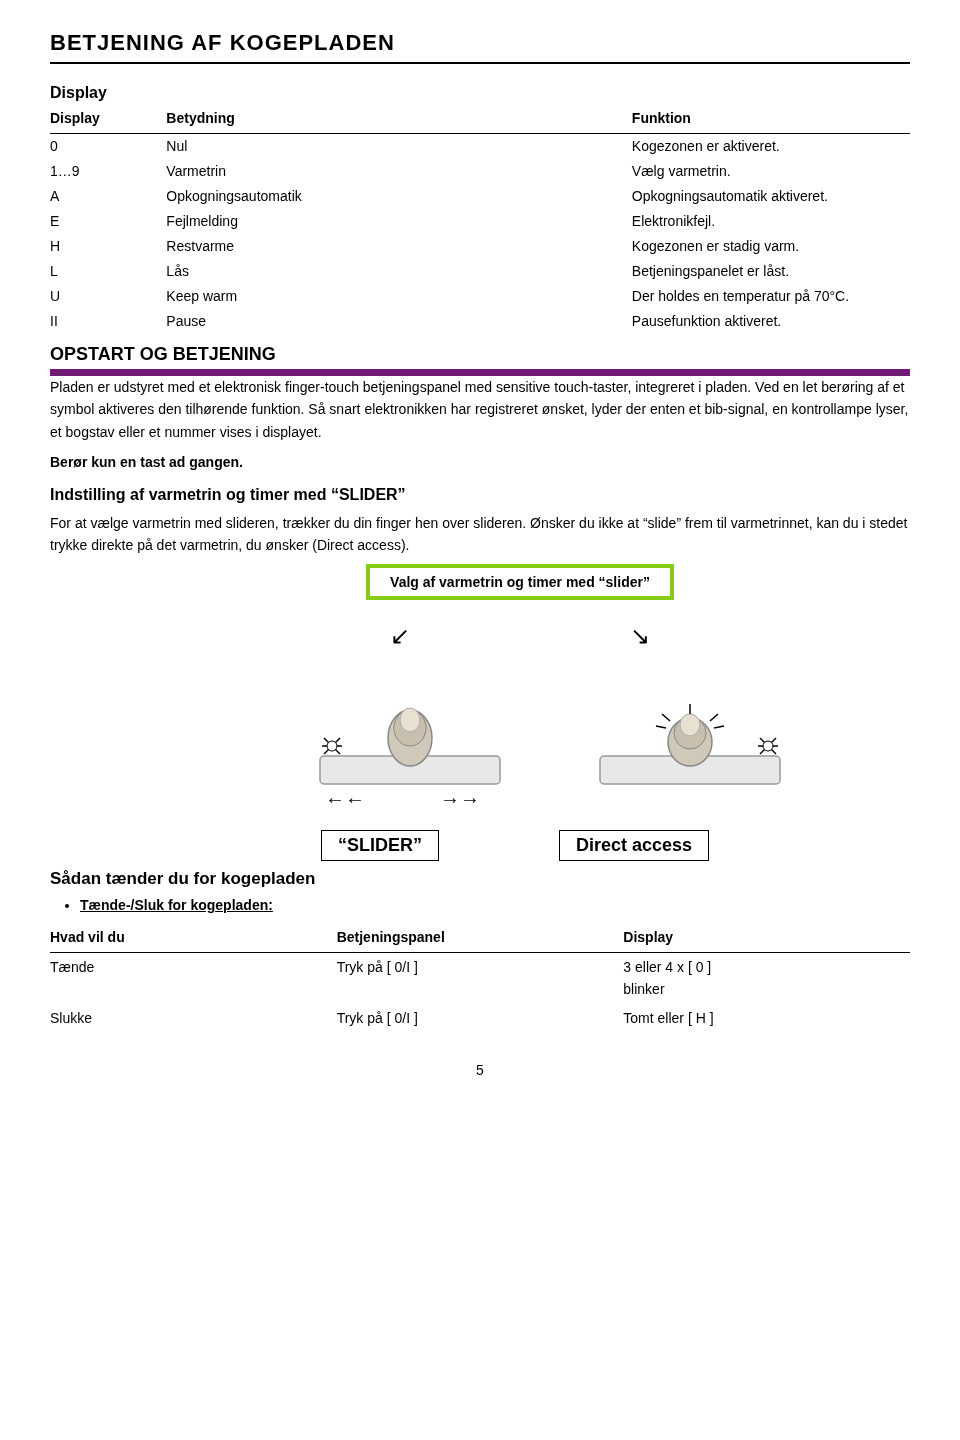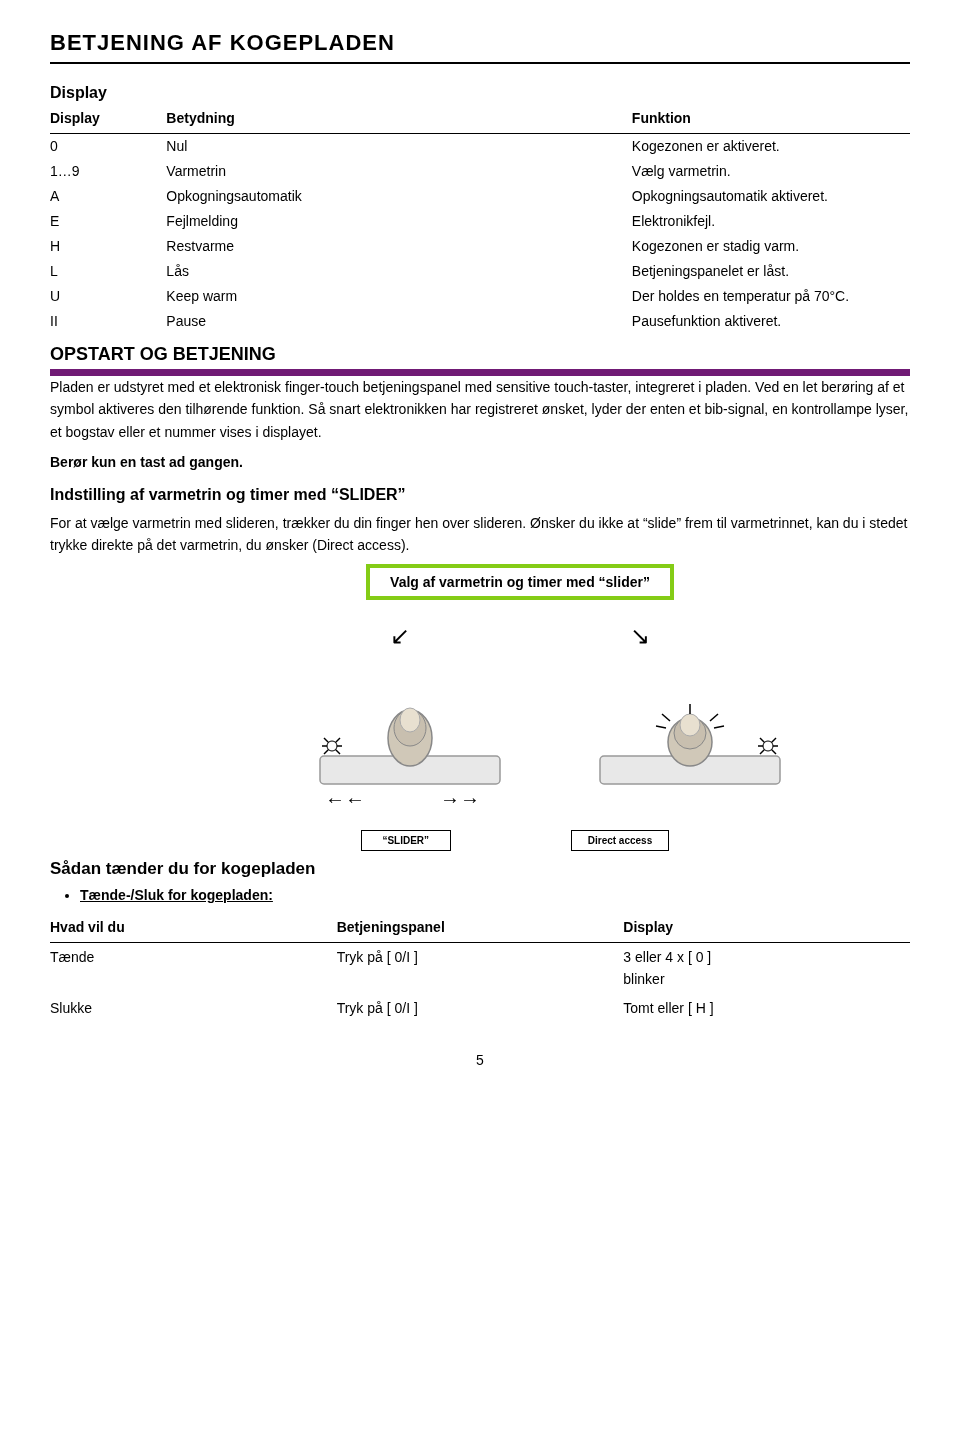--- a/index.html
+++ b/index.html
@@ -63,21 +63,21 @@
     }
     .slider-section-title {
       font-size: 16px;
       font-weight: bold;
       margin-top: 12px;
       margin-bottom: 8px;
     }
     .label-box {
       border: 1px solid #000;
       padding: 4px 16px;
-      font-size: 10px;
+      font-size: 18px;
       font-weight: bold;
       text-align: center;
       min-width: 90px;
     }
     
     .finger-svg {
       width: 200px;
       height: 160px;
     }
     .slider-callout-box {

